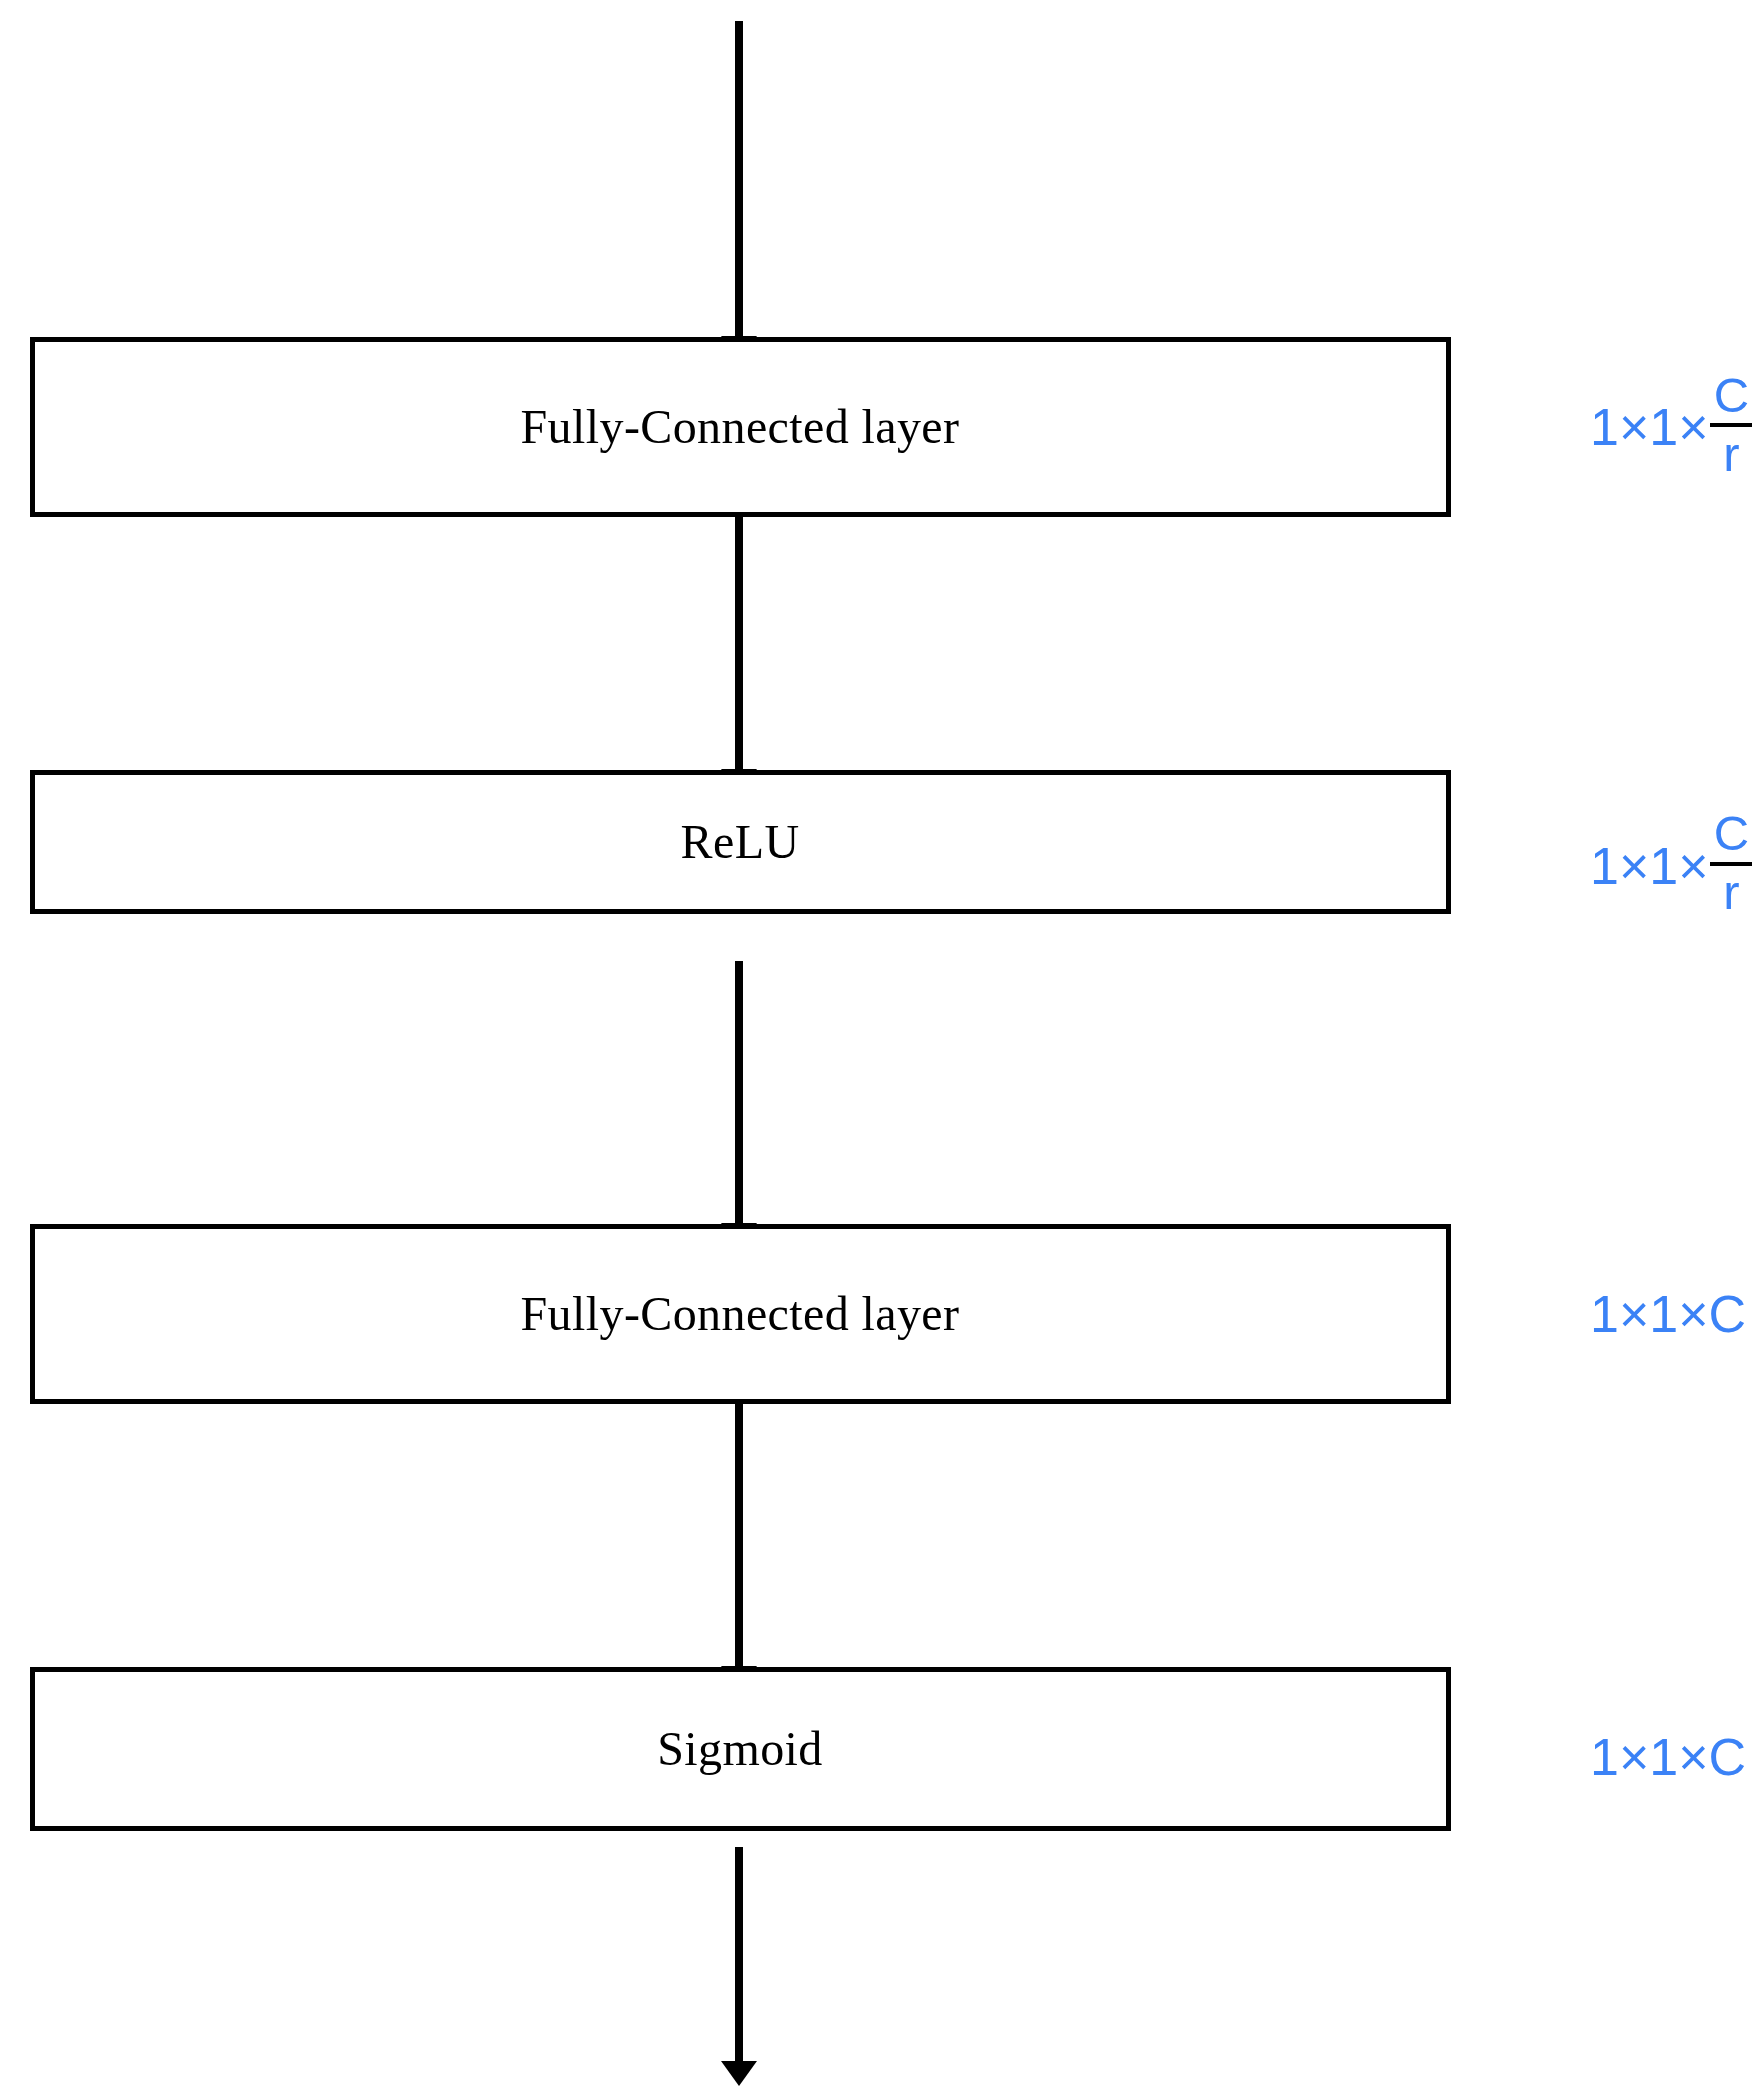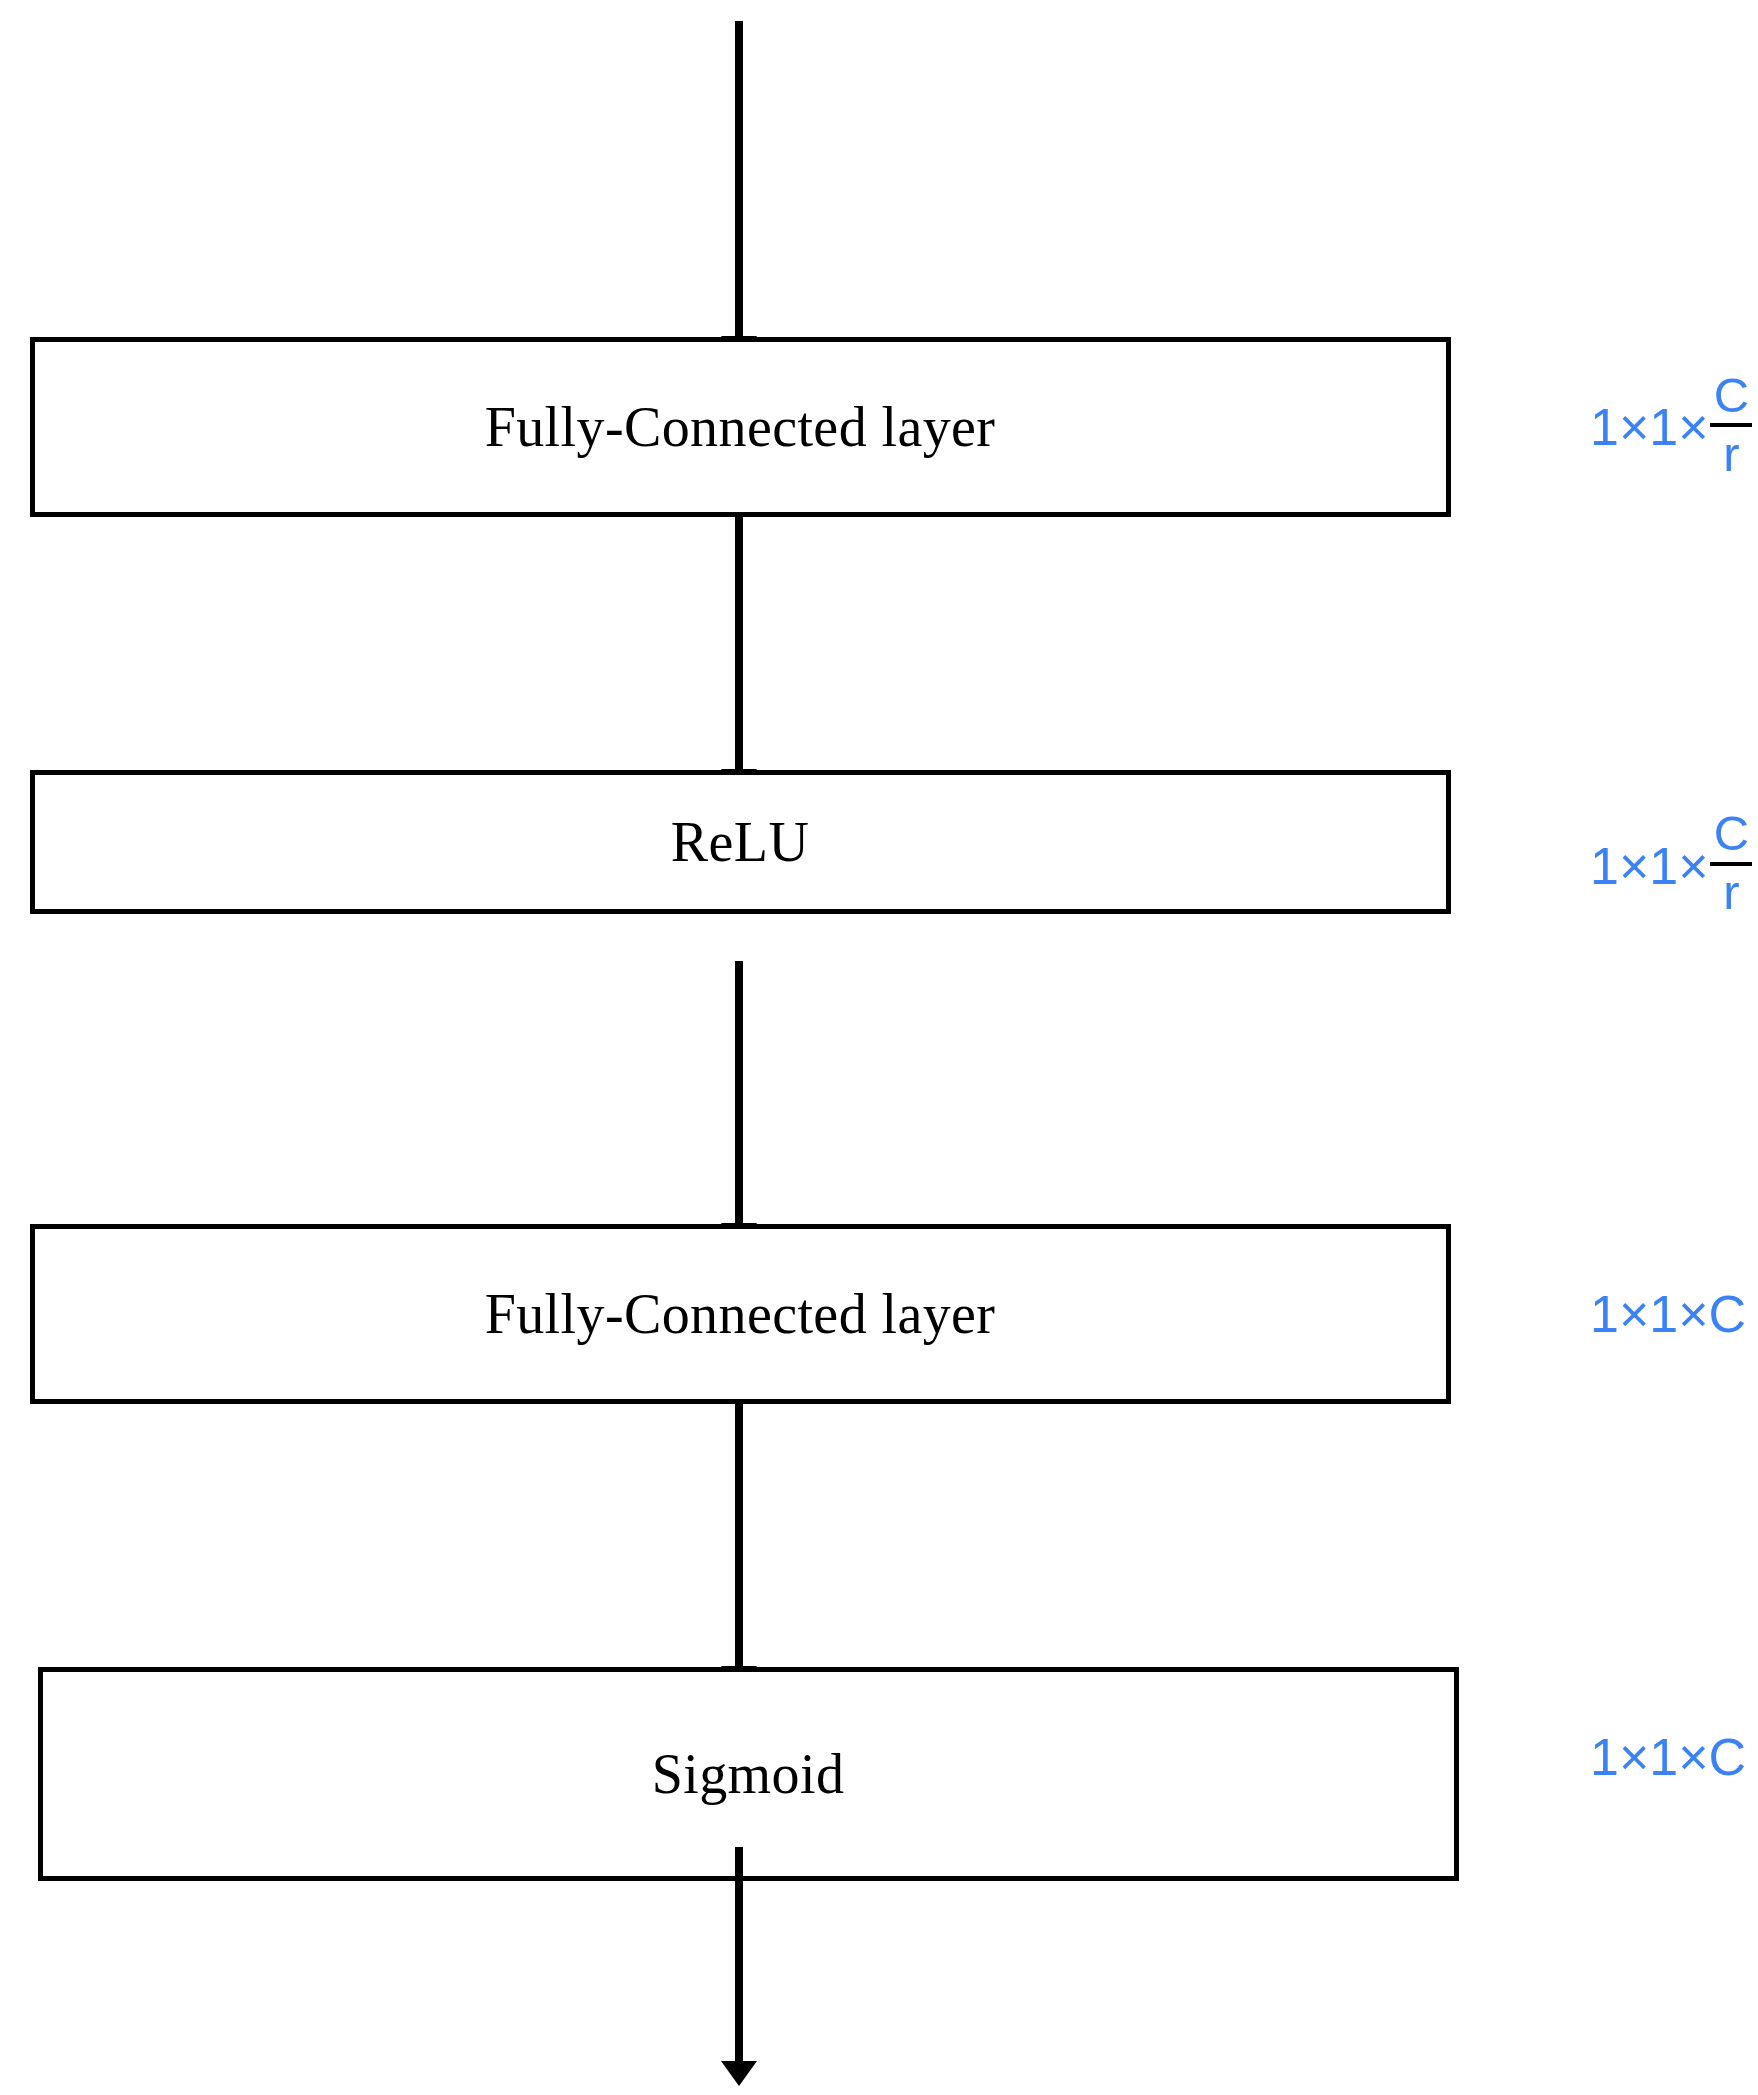--- a/index.html
+++ b/index.html
@@ -25,21 +25,21 @@
     width: 1421px;
     box-sizing: border-box;
     border: 5px solid #000000;
     background: #ffffff;
     display: flex;
     align-items: center;
     justify-content: center;
   }
   .block-label {
     font-family: "Liberation Serif", "DejaVu Serif", serif;
-    font-size: 56px;
+    font-size: 48px;
     line-height: 1;
     color: #000000;
     white-space: nowrap;
     letter-spacing: 0.4px;
   }
   
   .arrow {
     position: absolute;
     left: 735px;
     width: 8.4px;
@@ -143,21 +143,21 @@
     <span class="block-label">Fully-Connected layer</span>
   </div>
   <div class="shape-note" style="top:1224px; height:180px;">
     <span>1×1×C</span>
   </div>
 
   <div class="arrow" style="top:1404px; height:263px;">
     <div class="arrow-head"></div>
   </div>
 
-  <div class="block" style="top:1667px; height:214px;margin-left:8px;">
+  <div class="block" style="top:1667px; height:164px;">
     <span class="block-label">Sigmoid</span>
   </div>
   <div class="shape-note" style="top:1667px; height:180px;">
     <span>1×1×C</span>
   </div>
 
   <div class="arrow" style="top:1847px; height:215px;">
     <div class="arrow-head"></div>
   </div>
 

